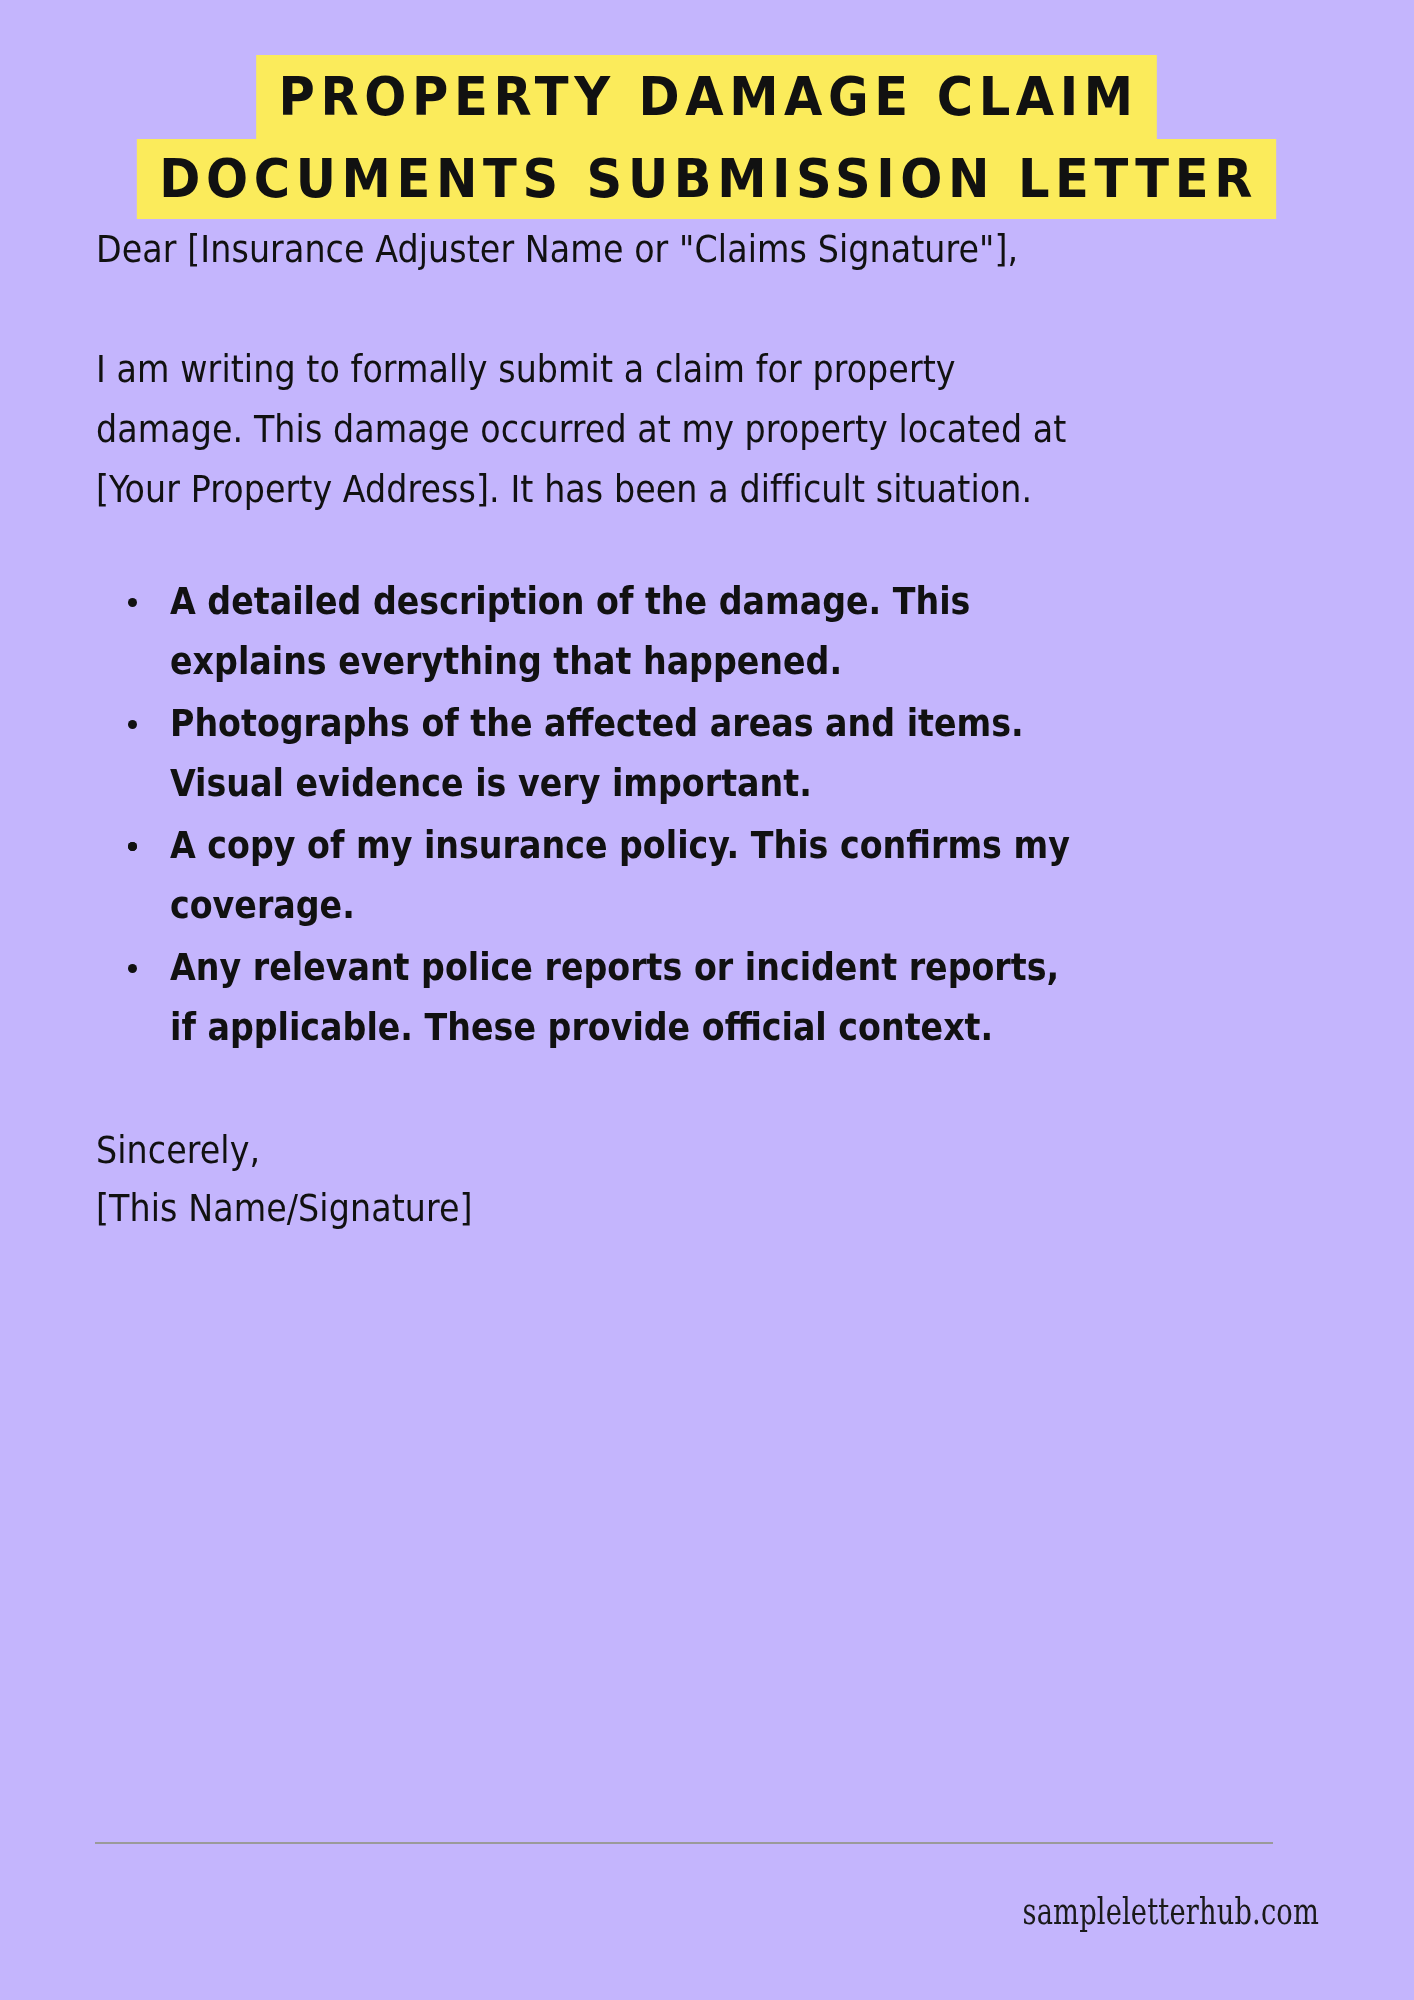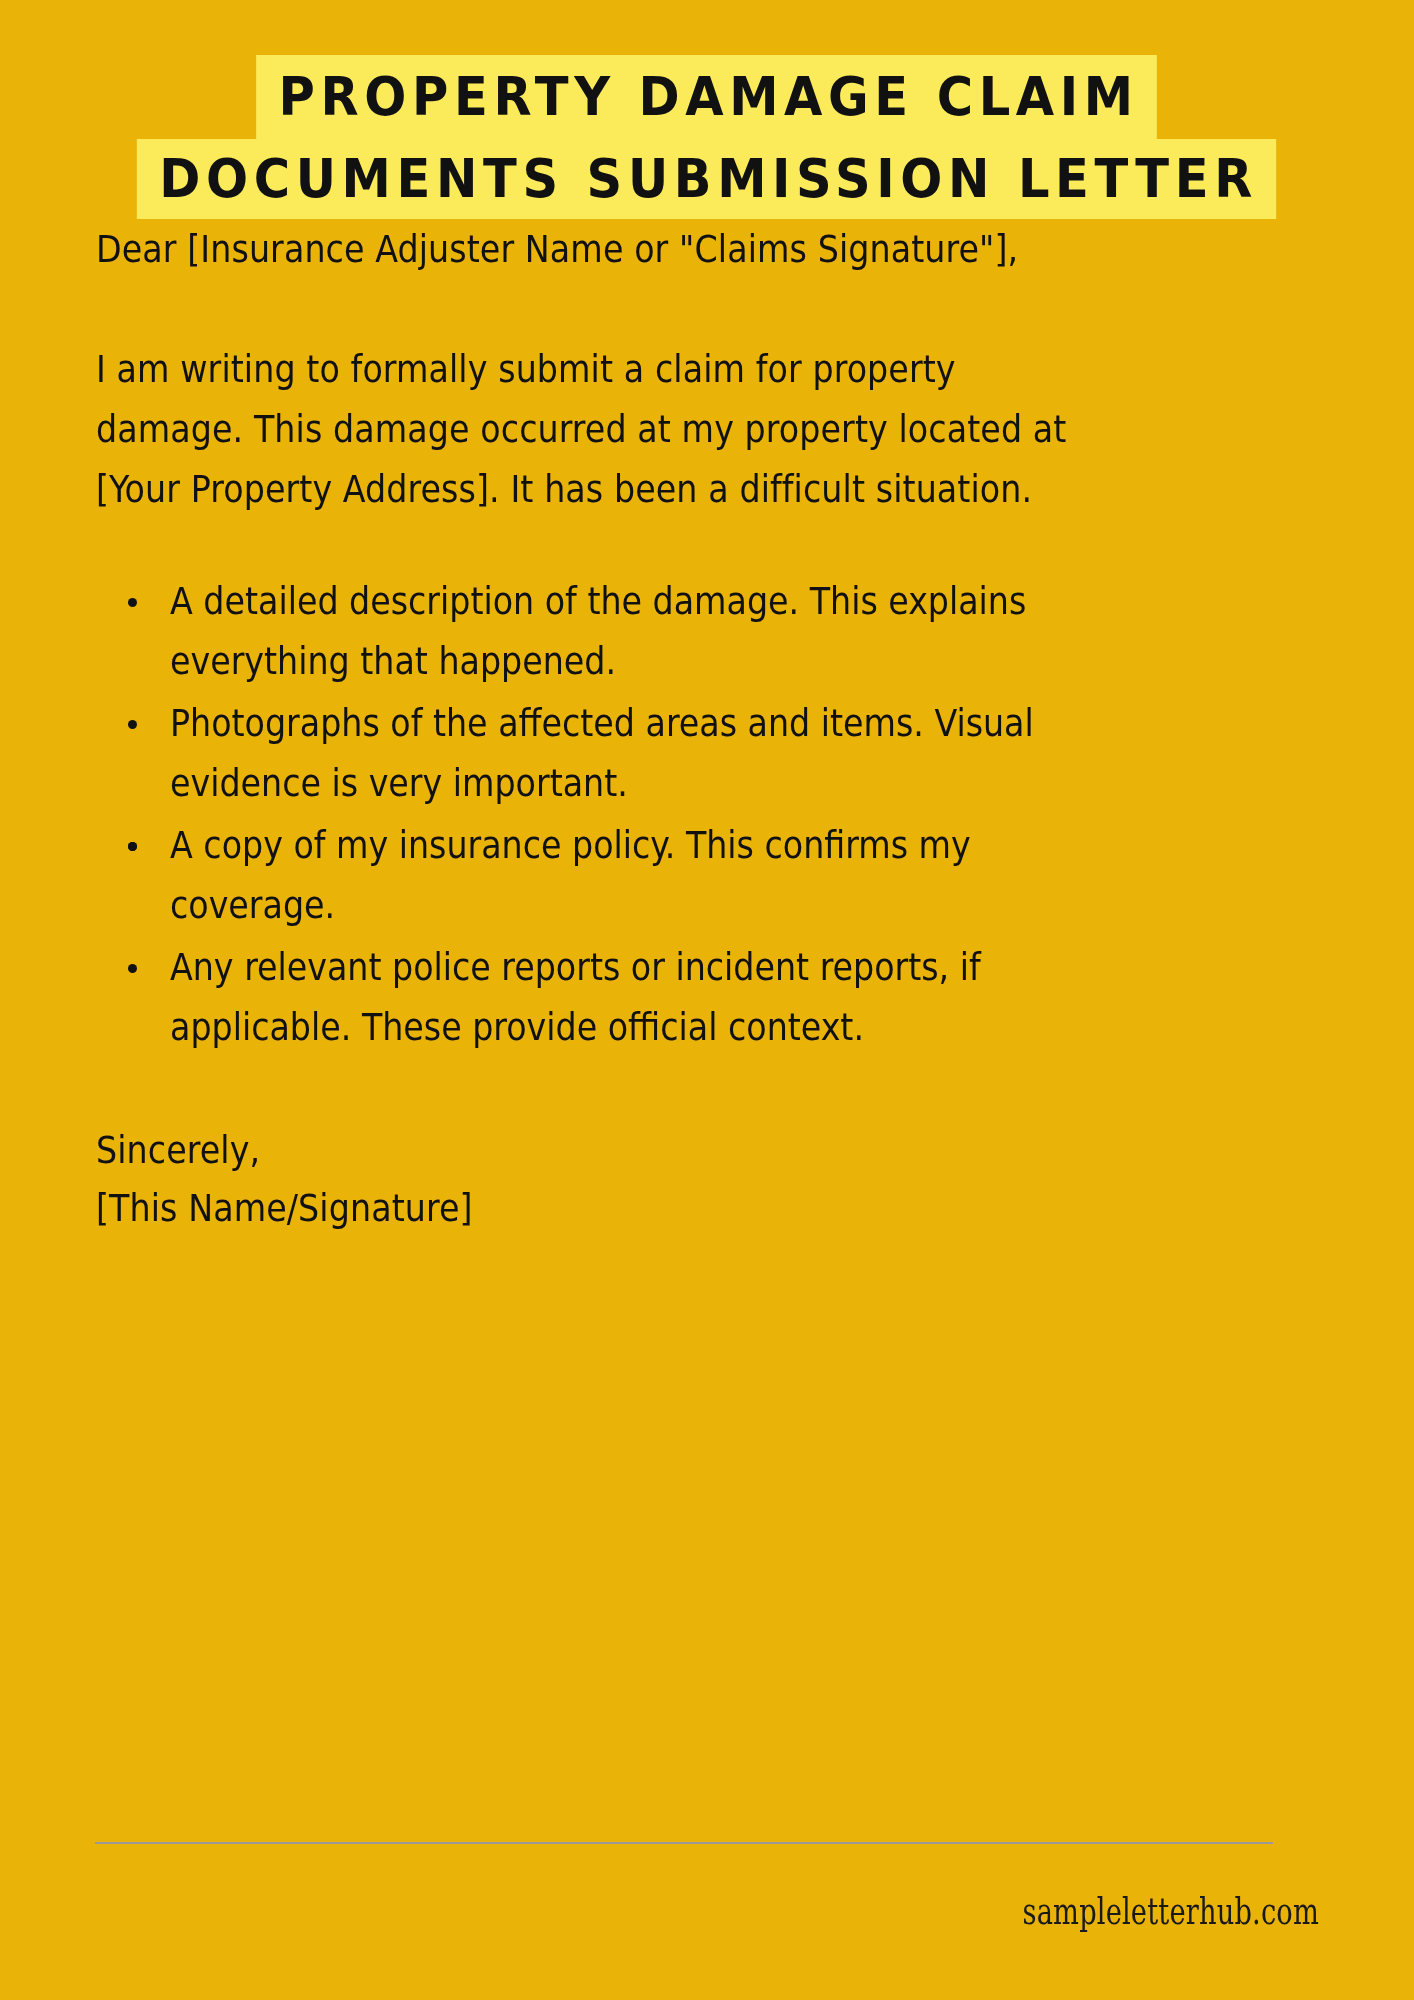--- a/index.html
+++ b/index.html
@@ -11,21 +11,21 @@
     height: 2000px;
     background: #ffffff;
     font-family: "Liberation Sans", sans-serif;
     -webkit-font-smoothing: antialiased;
   }
 
   .page {
     position: relative;
     width: 1414px;
     height: 2000px;
-    background: #eab308;
+    background: #c4b5fd;
     box-sizing: border-box;
     overflow: hidden;
   }
 
   
   .title-block {
     padding-top: 55px;
     text-align: center;
   }
   .title-line {
@@ -87,21 +87,21 @@
     margin: 52px 0 0 0;
     padding: 0;
   }
   .bullet-item {
     position: relative;
     padding-left: 52px;
     margin-bottom: 2px;
     max-width: 900px;
     color: #111111;
     font-family: "DejaVu Sans Condensed", "Liberation Sans Narrow", "Liberation Sans", sans-serif;
-    font-weight: 400;
+    font-weight: 700;
     font-size: 37px;
     line-height: 60px;
   }
   .bullet-dot {
     position: absolute;
     left: 10px;
     top: 26px;
     width: 9px;
     height: 9px;
     border-radius: 50%;

